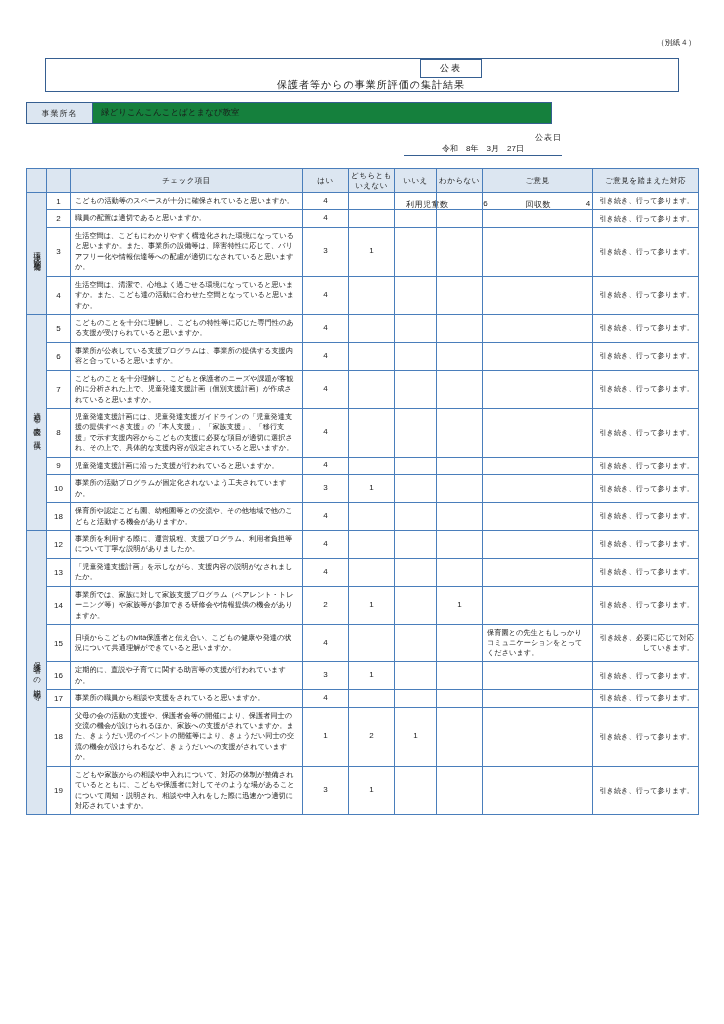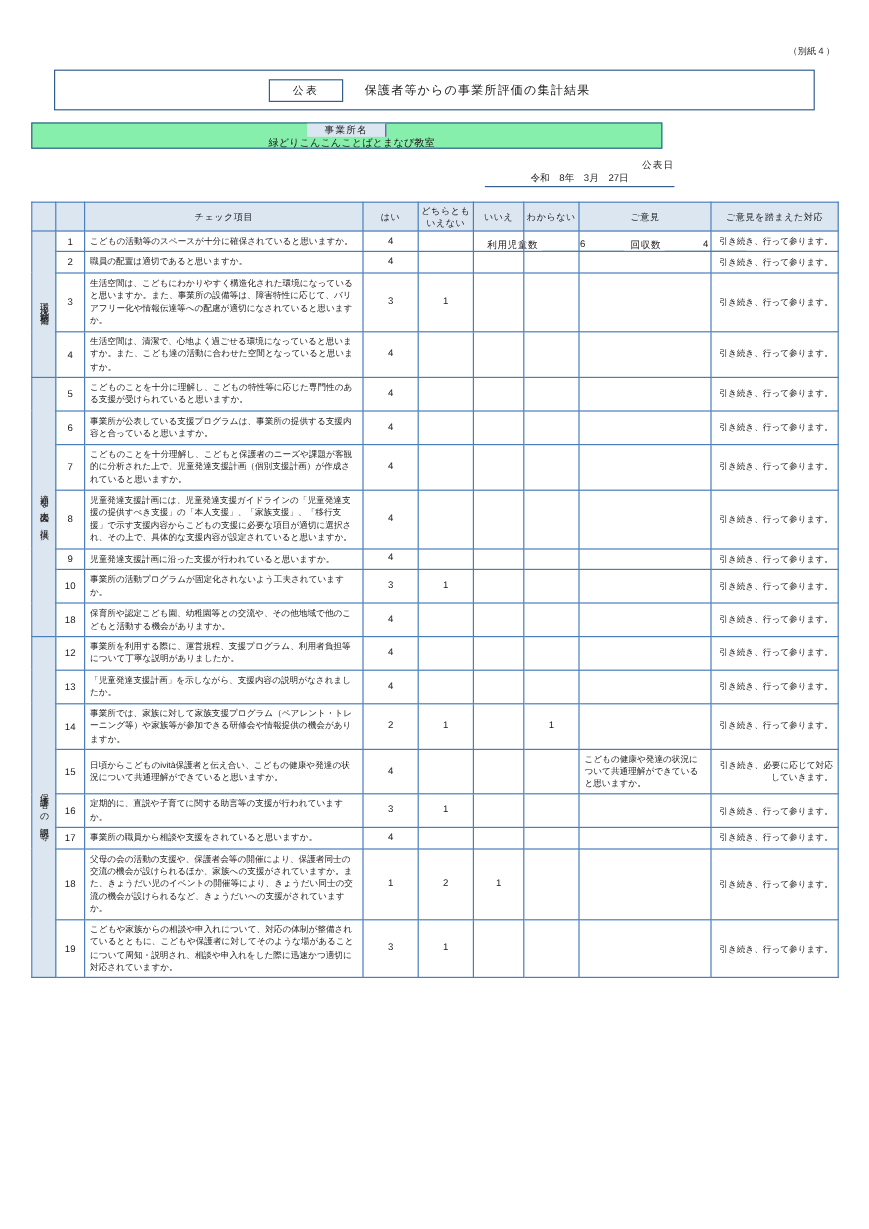--- a/index.html
+++ b/index.html
@@ -32,20 +32,21 @@
   .title-box {
     position: absolute;
     left: 45px;
     top: 58px;
     width: 634px;
     height: 34px;
     border: 1px solid #365f91;
     box-sizing: border-box;
     display: flex;
     align-items: center;
+    flex-direction: column;
   }
   .title-tag {
     width: 60px;
     margin-left: 178px;
     border: 1px solid #365f91;
     text-align: center;
     font-size: 9px;
     padding: 2px 0;
     letter-spacing: 2px;
   }
@@ -57,22 +58,21 @@
   .office-box {
     position: absolute;
     left: 26px;
     top: 102px;
     width: 526px;
     height: 22px;
     border: 1px solid #365f91;
     box-sizing: border-box;
     display: flex;
     align-items: center;
-    background: #86efac;
-    flex-direction: column;
+    background: #15803d;
   }
   .office-label {
     width: 66px;
     height: 100%;
     background: #dce6f1;
     border-right: 1px solid #365f91;
     box-sizing: border-box;
     font-size: 8px;
     display: flex;
     align-items: center;
@@ -402,21 +402,21 @@
           <td class="comment"></td>
           <td class="response">引き続き、行って参ります。</td>
         </tr>
         <tr>
           <td class="num">15</td>
           <td class="item">日頃からこどものività保護者と伝え合い、こどもの健康や発達の状況について共通理解ができていると思いますか。</td>
           <td class="ans">4</td>
           <td class="ans"></td>
           <td class="ans"></td>
           <td class="ans"></td>
-          <td class="comment">こどもの健康や発達の状況について共通理解ができていると思いますか。</td>
+          <td class="comment">保育園との先生ともしっかりコミュニケーションをとってくださいます。</td>
           <td class="response">引き続き、必要に応じて対応していきます。</td>
         </tr>
         <tr>
           <td class="num">16</td>
           <td class="item">定期的に、直説や子育てに関する助言等の支援が行われていますか。</td>
           <td class="ans">3</td>
           <td class="ans">1</td>
           <td class="ans"></td>
           <td class="ans"></td>
           <td class="comment"></td>

